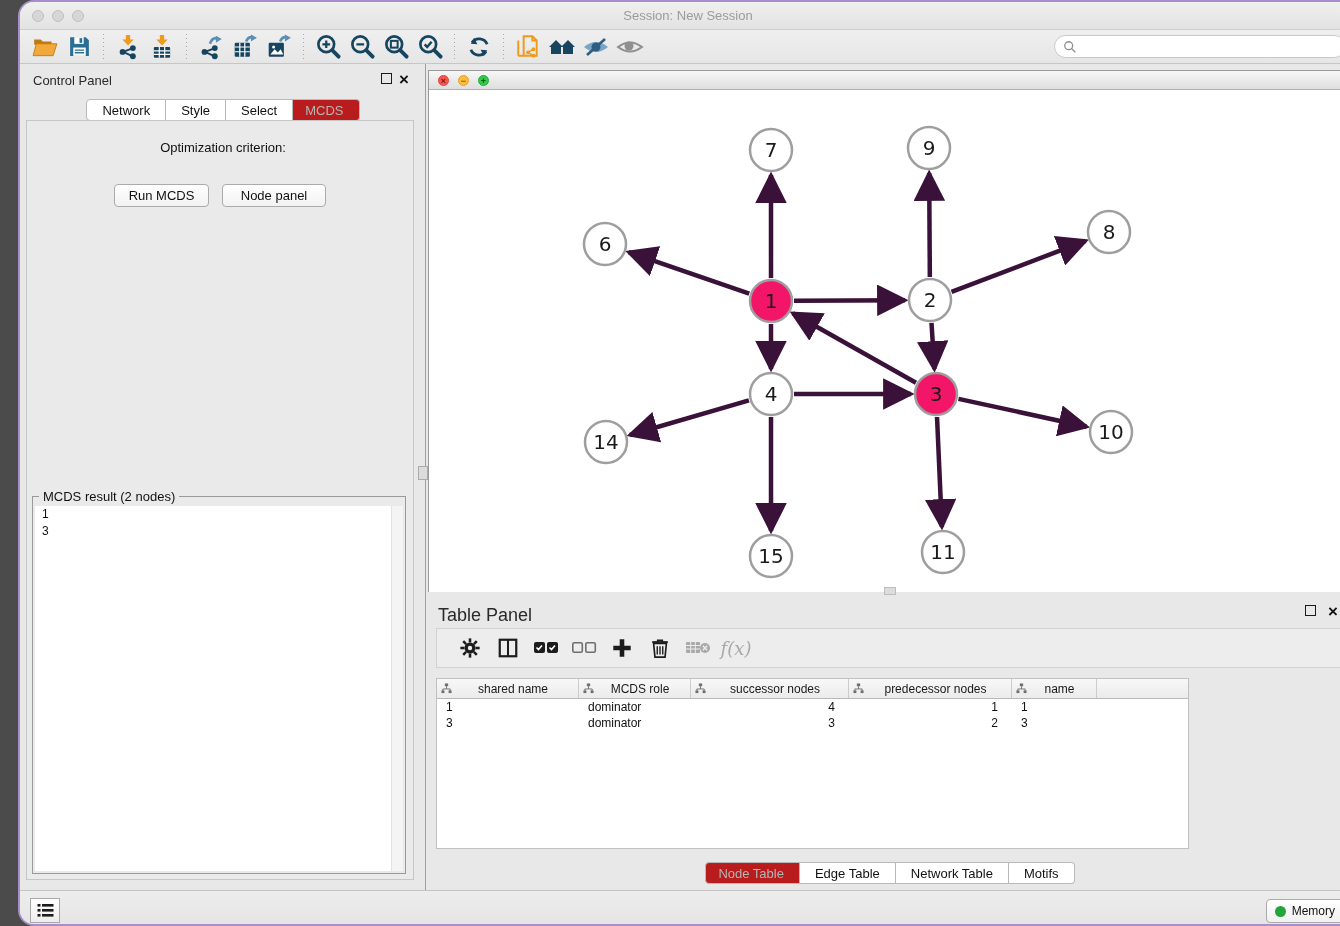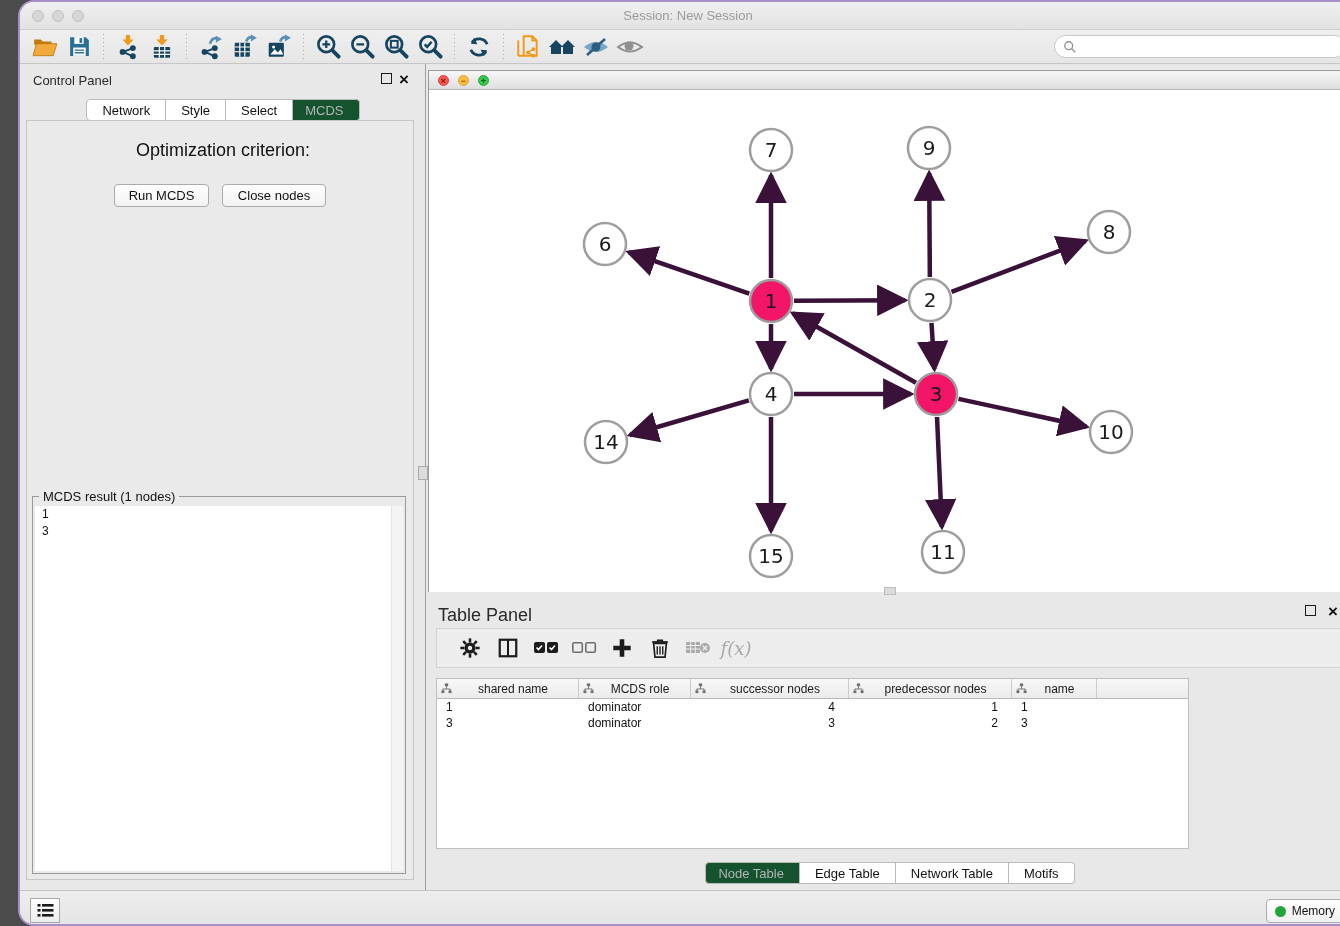--- a/index.html
+++ b/index.html
@@ -34,24 +34,24 @@
   .control-panel{position:absolute;left:0;top:62px;width:406px;height:826px;background:#e8e8e8;}
   .cp-header{position:absolute;left:0;top:0;width:100%;height:30px;}
   .cp-title{position:absolute;left:13px;top:9px;font-size:13px;color:#2a2a2a;}
   .panel-float{position:absolute;width:11px;height:11px;border:1.6px solid #1a1a1a;background:transparent;}
   .panel-close{position:absolute;font-size:17px;font-weight:bold;color:#111;line-height:11px;}
   .cp-tabs{position:absolute;left:0;top:35px;width:100%;display:flex;justify-content:center;}
   .tab{height:22px;padding:0 15px;font-size:13px;line-height:21px;background:#fff;
     border:1px solid #b9b9b9;border-left:none;color:#111;cursor:default;white-space:nowrap;}
   .tab:first-child{border-left:1px solid #b9b9b9;border-radius:4px 0 0 4px;}
   .tab:last-child{border-radius:0 4px 4px 0;}
-  .tab.active{background:#14532d;color:#b5b5b5;padding-left:12px;}
+  .tab.active{background:#b91c1c;color:#b5b5b5;padding-left:12px;}
   .cp-pane{position:absolute;left:6px;top:56px;width:388px;height:760px;
     background:#eaeaea;border:1px solid #c6c6c6;}
-  .opt-label{position:absolute;left:0;width:100%;top:76px;text-align:center;font-size:18px;color:#111;}
+  .opt-label{position:absolute;left:0;width:100%;top:76px;text-align:center;font-size:13px;color:#111;}
   .criterion{position:absolute;left:44px;top:96px;width:312px;height:23px;background:#fff;
     border:1px solid #b2b2b2;border-radius:4px;font-size:13px;line-height:21px;
     padding-left:10px;color:#111;}
   .criterion .stepper{position:absolute;right:6px;top:3px;}
   .cp-btn{position:absolute;top:120px;height:23px;background:linear-gradient(#ffffff,#f2f2f2);
     border:1px solid #ababab;border-radius:4px;font-size:13px;text-align:center;
     line-height:21px;color:#111;cursor:default;}
   .result-group{position:absolute;left:12px;top:432px;width:374px;height:378px;
     border:1px solid #9a9a9a;}
   .result-label{position:absolute;left:6px;top:-8px;background:#eaeaea;padding:0 4px;
@@ -258,23 +258,23 @@
     </div>
     <div class="cp-tabs" id="cp-tabs">
         <div class="tab">Network</div>
         <div class="tab">Style</div>
         <div class="tab">Select</div>
         <div class="tab active">MCDS</div>
       </div>
     <div class="cp-pane"></div>
     <div class="opt-label">Optimization criterion:</div>
     <div class="cp-btn" style="left:94px;width:95px">Run MCDS</div>
-    <div class="cp-btn" style="left:202px;width:104px">Close nodes</div>
+    <div class="cp-btn" style="left:202px;width:104px">Node panel</div>
     <div class="result-group">
-      <span class="result-label">MCDS result (1 nodes)</span>
+      <span class="result-label">MCDS result (2 nodes)</span>
       <div class="result-list" id="result-list">
         <div class="result-scroll"></div>
       <div class="result-item">1</div>
           <div class="result-item">3</div>
         </div>
     </div>
   </div>
 
   <div class="v-split"></div>
   <div class="v-grip"></div>

